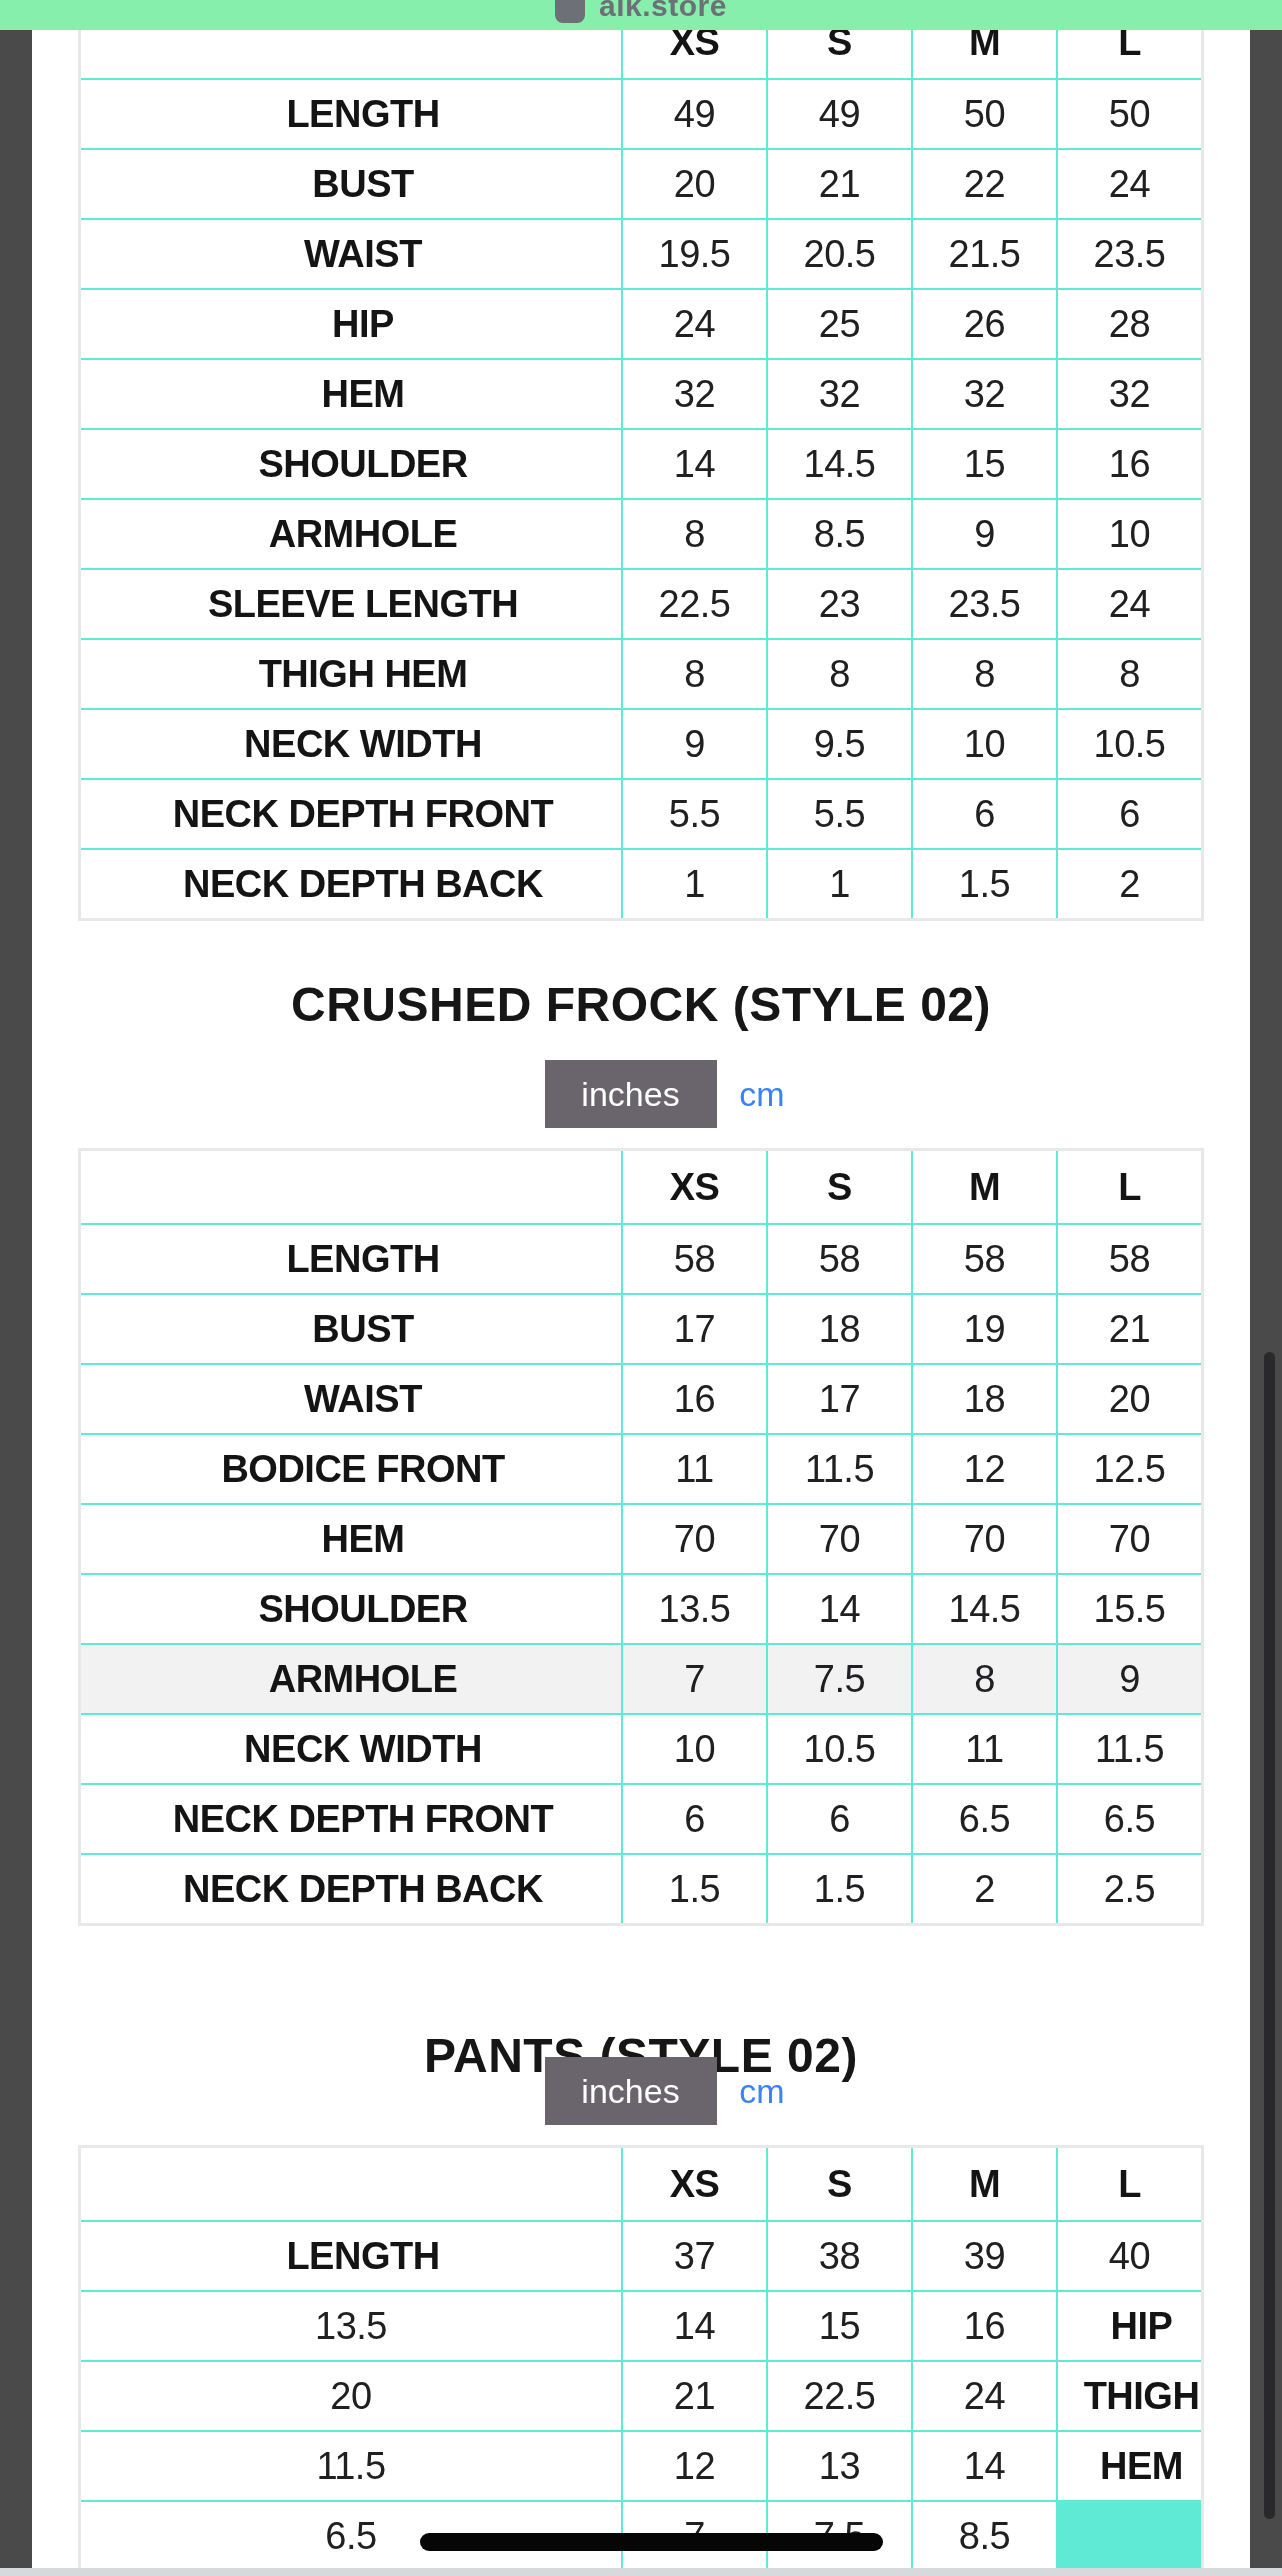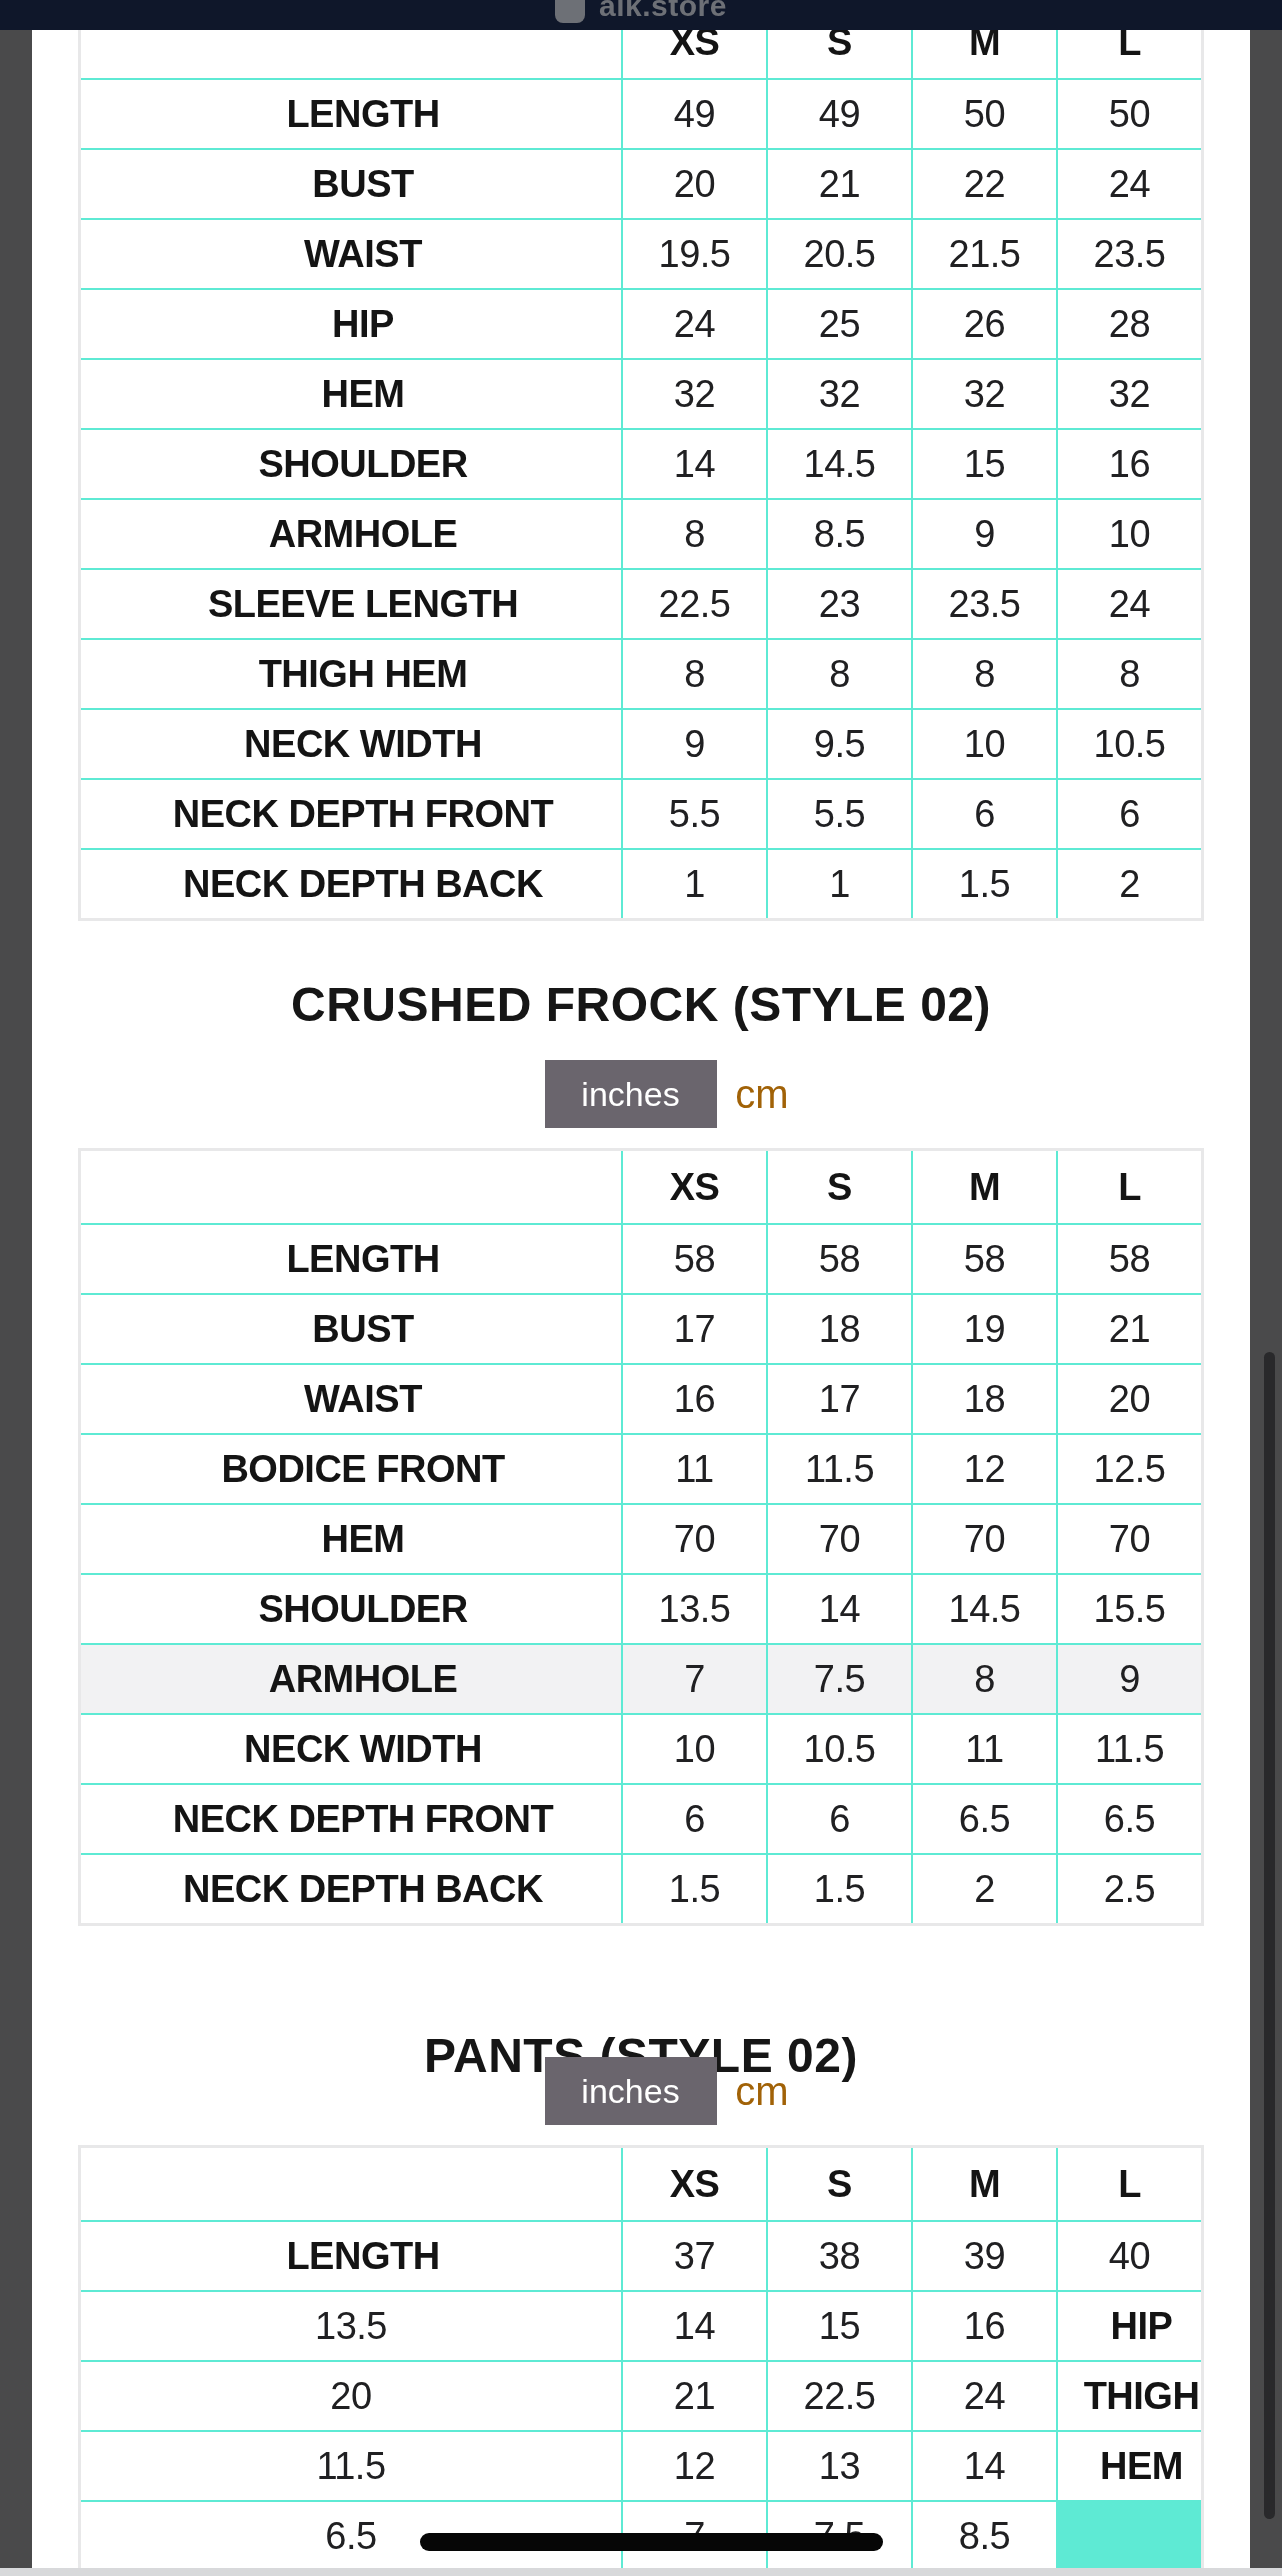--- a/index.html
+++ b/index.html
@@ -1,20 +1,20 @@
 <!DOCTYPE html>
 <html><head>
 <meta charset="utf-8">
 <style>
   html,body{margin:0;padding:0;background:#fff;}
   .viewport{position:relative;width:1282px;height:2576px;overflow:hidden;background:#ffffff;
     font-family:"Liberation Sans","DejaVu Sans",sans-serif;}
 
   
-  .topbar{position:absolute;top:0;left:0;right:0;height:30px;background:#0f172a;overflow:hidden;z-index:6;}
+  .topbar{position:absolute;top:0;left:0;right:0;height:30px;background:#86efac;overflow:hidden;z-index:6;}
   .topbar-inner{display:flex;justify-content:center;align-items:center;height:56px;margin-top:-22px;gap:14px;}
   .site-icon{width:30px;height:34px;border-radius:8px;background:#6d7076;}
   .site-label{font-size:30px;font-weight:bold;letter-spacing:0.5px;color:#6d7076;}
 
   
   .dim-left,.dim-right{position:absolute;top:30px;bottom:8px;width:32px;background:#4a4a4b;z-index:4;}
   .dim-left{left:0;}
   .dim-right{right:0;}
   .scroll-thumb{position:absolute;right:7px;top:1352px;width:11px;height:1167px;border-radius:6px;
     background:#29292b;z-index:5;}
@@ -39,21 +39,21 @@
   .section-title{position:absolute;left:0;width:100%;text-align:center;font-size:48px;font-weight:bold;
     color:#161616;letter-spacing:0.5px;line-height:58px;}
   #heading1{top:946px;}
   #heading2{top:1997px;}
 
   .unit-toggle{position:absolute;left:0;width:100%;display:flex;justify-content:center;align-items:center;margin-left:35px;}
   #toggle1{top:1030px;}
   #toggle2{top:2027px;}
   .seg-active{width:172px;height:68px;background:#6a656d;color:#ffffff;font-size:34px;
     display:flex;align-items:center;justify-content:center;}
-  .seg-inactive{width:91px;height:68px;color:#a16207;font-size:40px;
+  .seg-inactive{width:91px;height:68px;color:#3b82f6;font-size:34px;
     display:flex;align-items:center;justify-content:center;}
 
   .home-indicator{position:absolute;left:420px;top:2533px;width:463px;height:18px;border-radius:10px;
     background:#060606;z-index:8;}
 </style>
 </head>
 <body>
 
 <div class="viewport">
 

